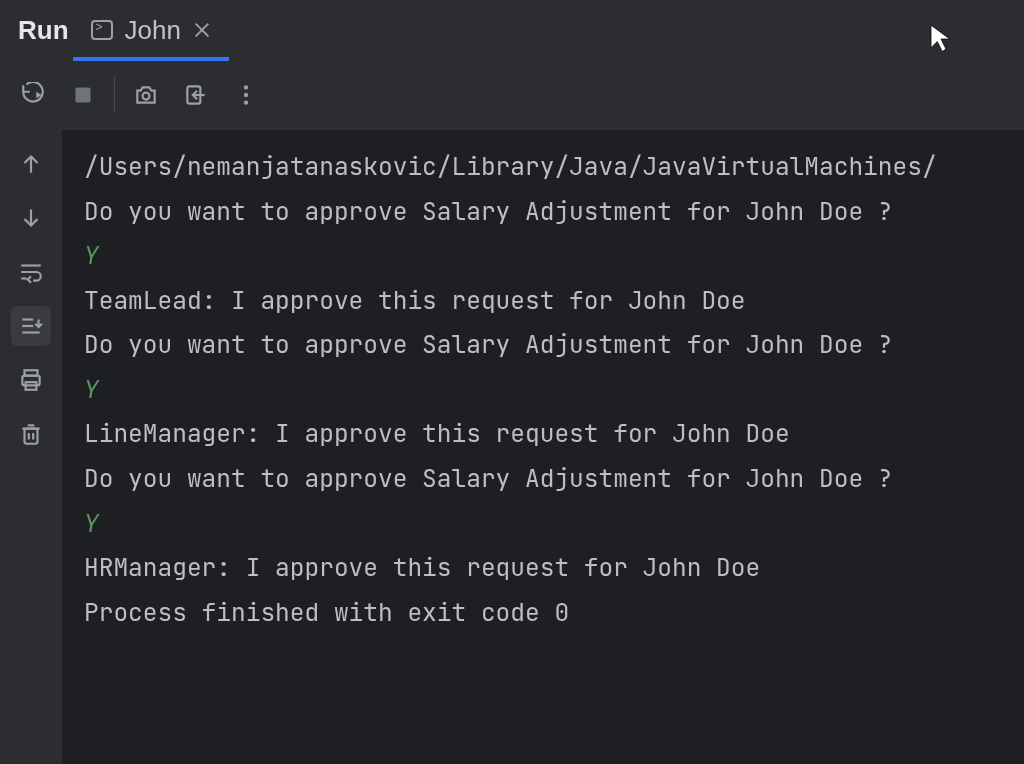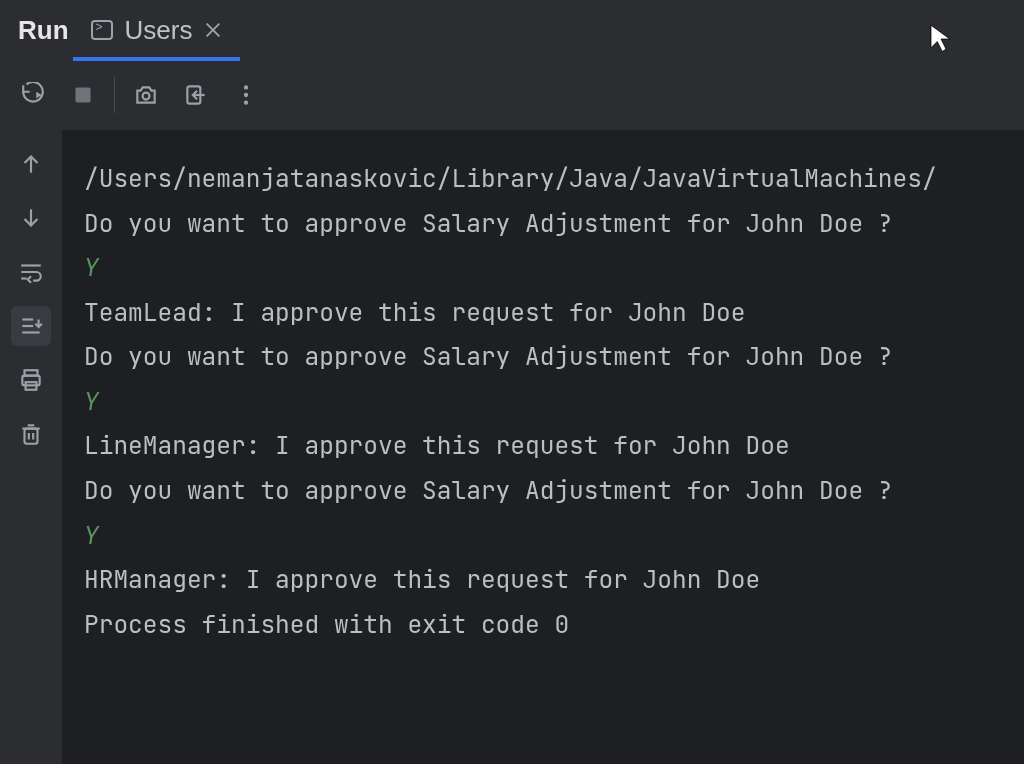--- a/index.html
+++ b/index.html
@@ -126,41 +126,41 @@
     border-radius: 6px;
     cursor: pointer;
   }
   .gutter .btn.active {
     background: #393b40;
   }
 
   .console {
     flex: 1;
     background: #1e1f22;
-    padding: 26px 0 0 22px;
+    padding: 14px 0 0 22px;
     font-family: "JetBrains Mono", Menlo, Consolas, monospace;
     font-size: 24.5px;
     line-height: 1.82;
     color: #bcbec4;
     white-space: pre;
     overflow: hidden;
   }
   .console .input-line {
     color: #57965c;
     font-style: italic;
   }
 </style>
 </head>
 <body>
 
 <div class="tabstrip">
   <div class="panel-title">Run</div>
   <div class="tab active">
     <span class="term-icon"></span>
-    <span>Users</span>
+    <span>John</span>
     <span class="close"></span>
   </div>
 </div>
 
 <span class="cursor-pointer">
   <svg width="26" height="30" viewBox="0 0 20 24">
     <path d="M2 1 L2 19 L7 14 L11 22 L14 20 L10 12 L17 12 Z" fill="#ffffff" stroke="#000" stroke-width="0.6"></path>
   </svg>
 </span>
 

